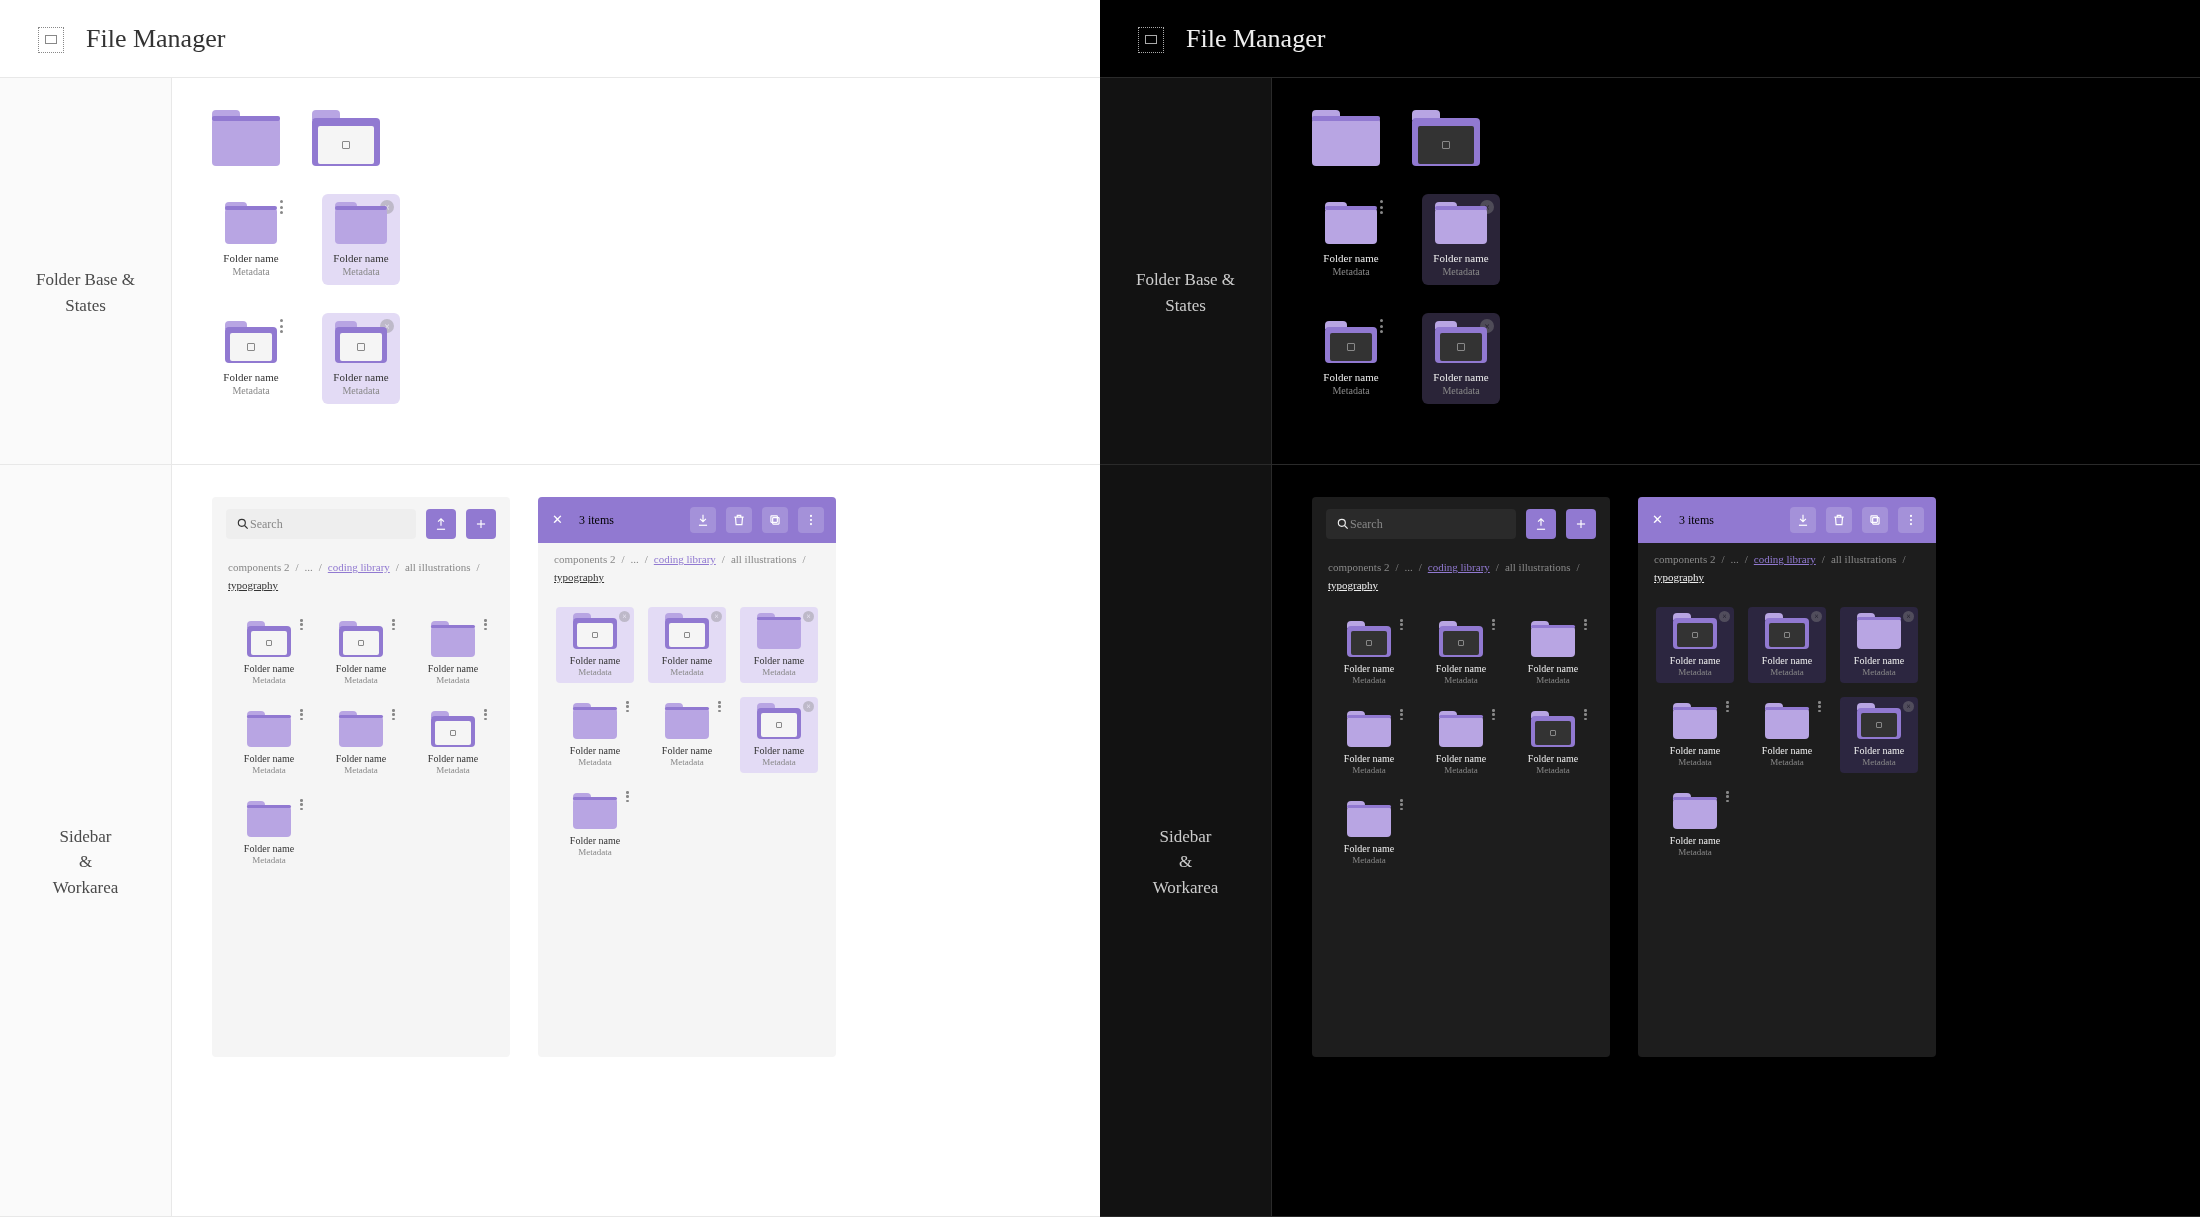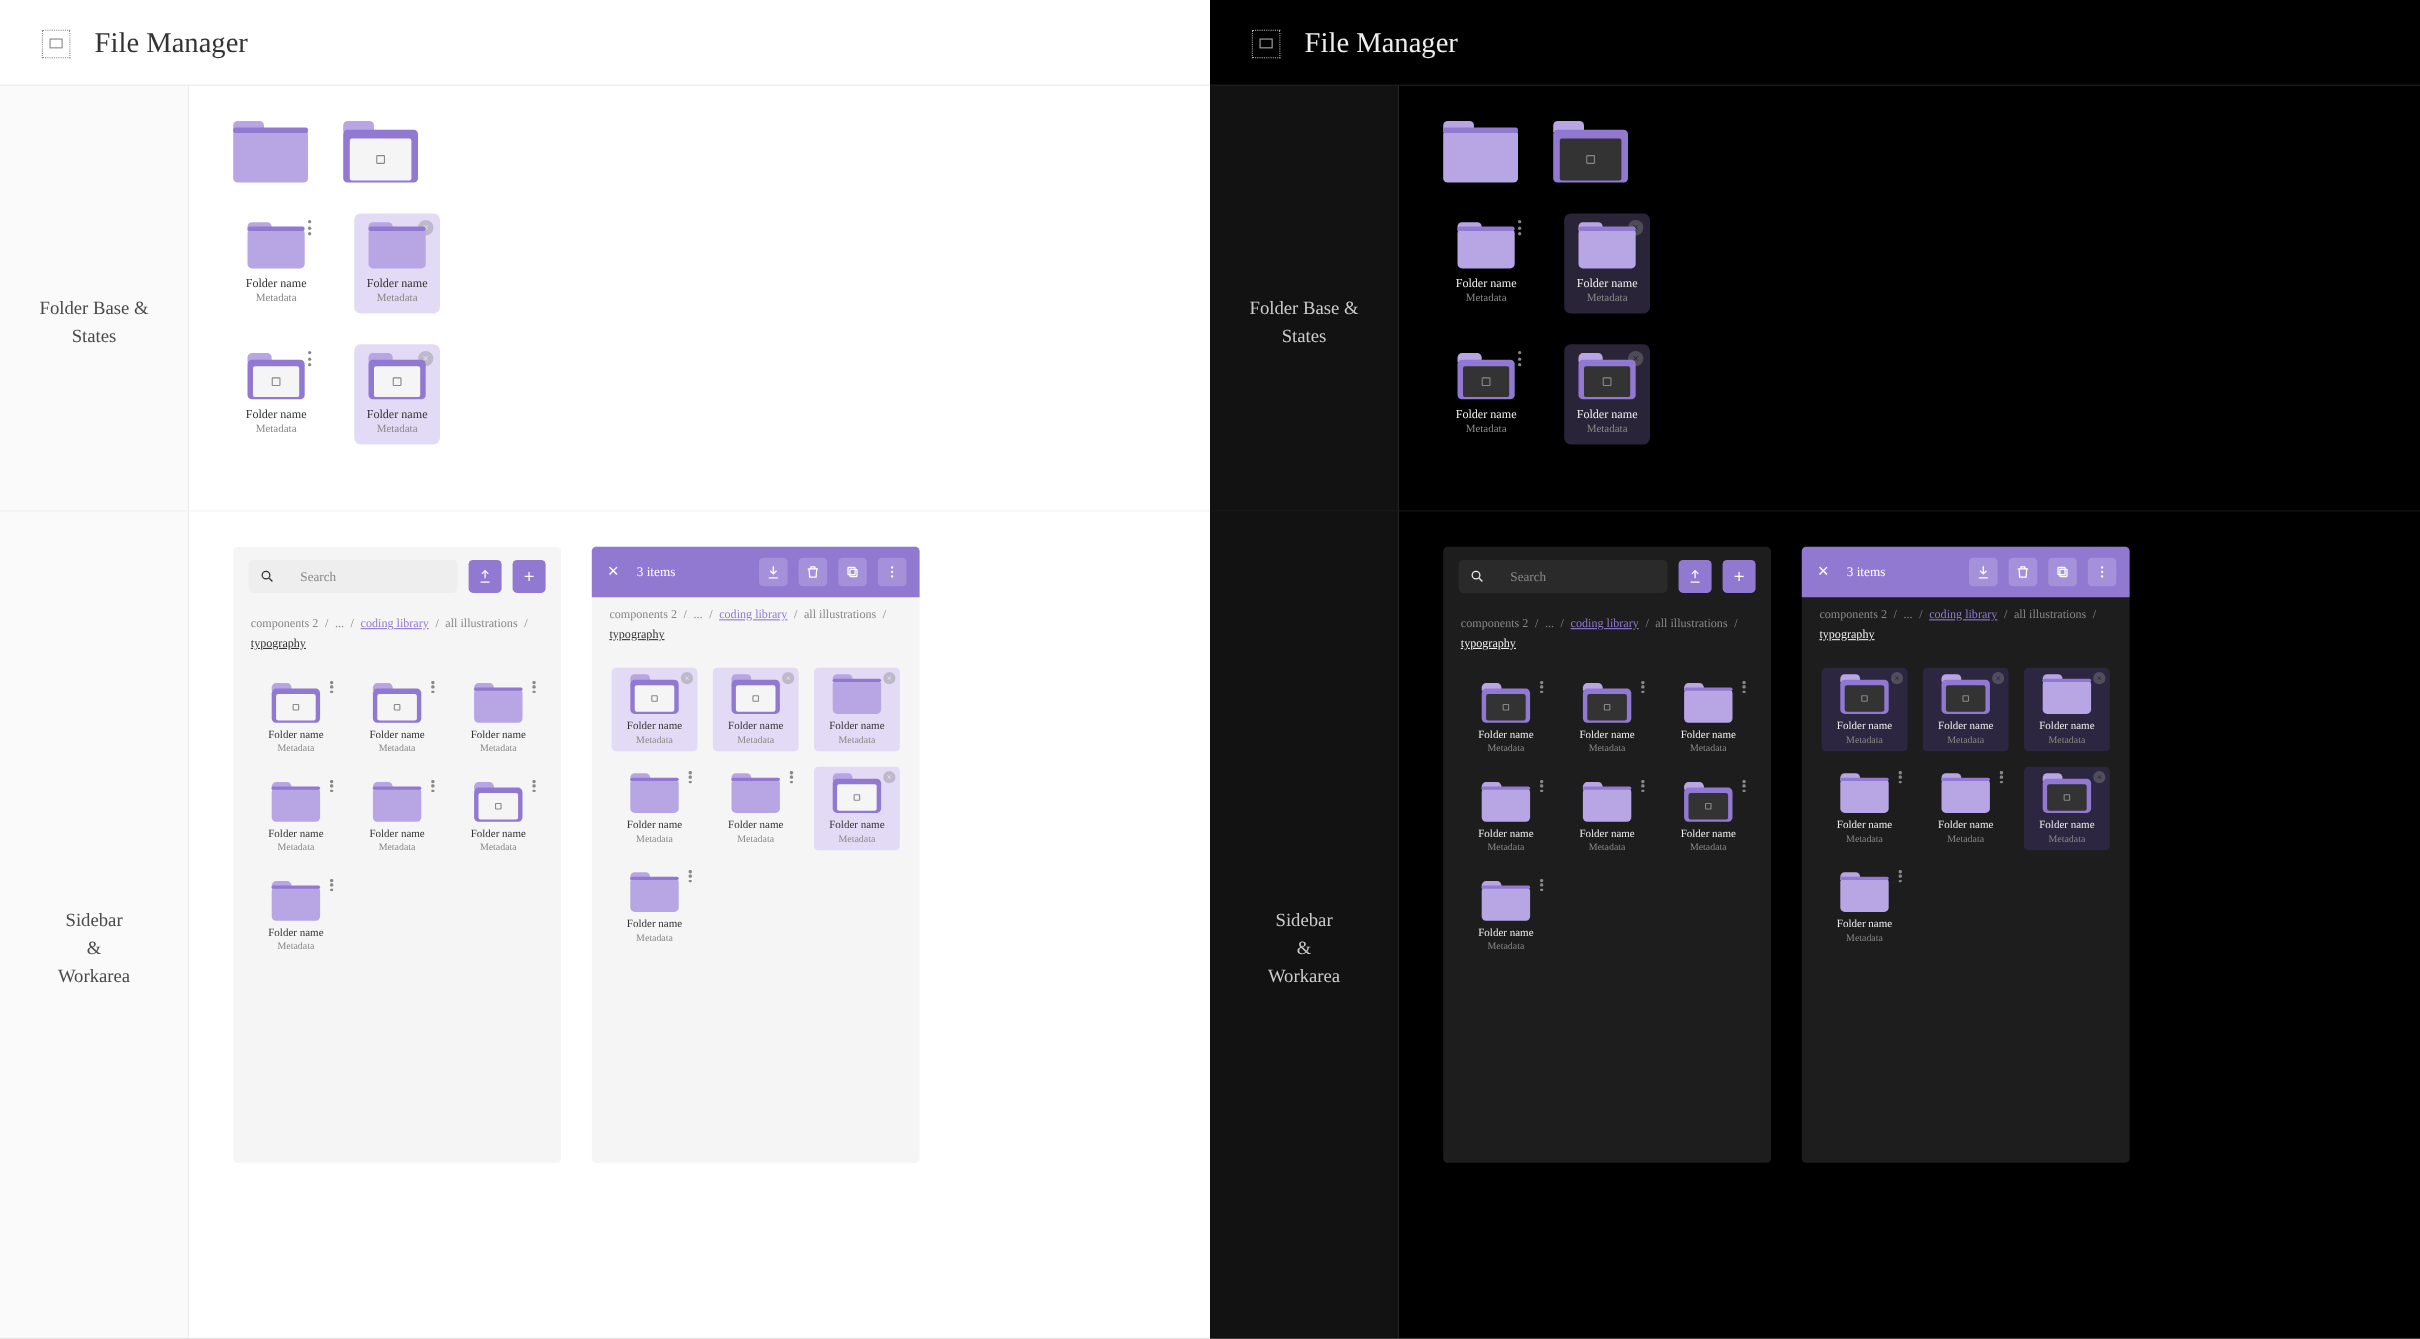--- a/index.html
+++ b/index.html
@@ -210,36 +210,36 @@
 }
 .wa-toolbar.accent { background: var(--accent); border-radius: 4px 4px 0 0; padding: 10px 12px; }
 .search-box {
   flex: 1;
   height: 30px;
   background: var(--item-hover);
   border-radius: 4px;
   display: flex;
   align-items: center;
   padding: 0 10px;
-  gap: 23px;
+  gap: 0;
 }
 .theme-dark .search-box { background: #2a2a2a; }
 .search-icon { width: 14px; height: 14px; }
 .search-icon svg { stroke: var(--text-primary); }
 .search-placeholder { font-size: 12px; color: var(--text-secondary); }
 .btn-sq {
   width: 30px; height: 30px;
   background: var(--accent);
   border-radius: 4px;
   display: flex; align-items: center; justify-content: center;
   color: #fff;
 }
 .btn-sq.small { width: 26px; height: 26px; background: rgba(255,255,255,0.18); }
 .btn-sq svg { width: 14px; height: 14px; }
-.sel-count { font-size: 12px; color: #ffffff; flex: 1; margin-left: 4px; }
+.sel-count { font-size: 12px; color: #000000; flex: 1; margin-left: 4px; }
 .sel-close { color: #fff; font-size: 13px; cursor: pointer; padding: 0 2px; }
 .breadcrumb {
   display: flex; align-items: center; gap: 6px;
   padding: 10px 16px;
   font-size: 11px;
   flex-wrap: wrap;
 }
 .bc-item { color: var(--text-secondary); }
 .bc-item.link { color: var(--accent); text-decoration: underline; }
 .bc-item.current { color: var(--text-primary); text-decoration: underline; }

